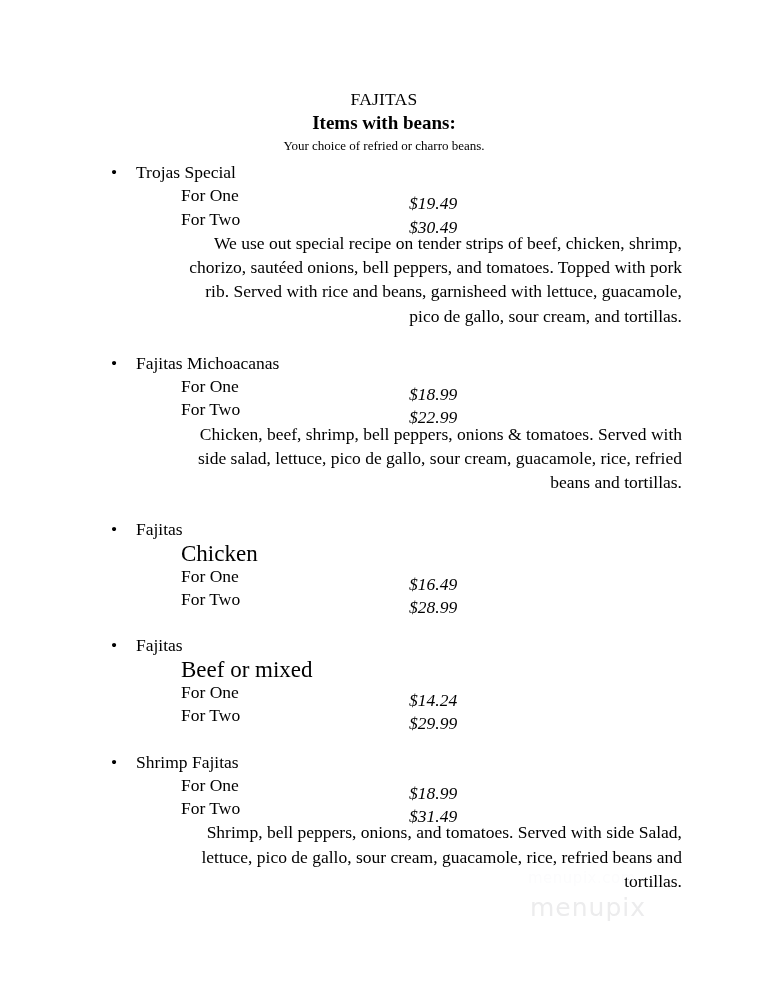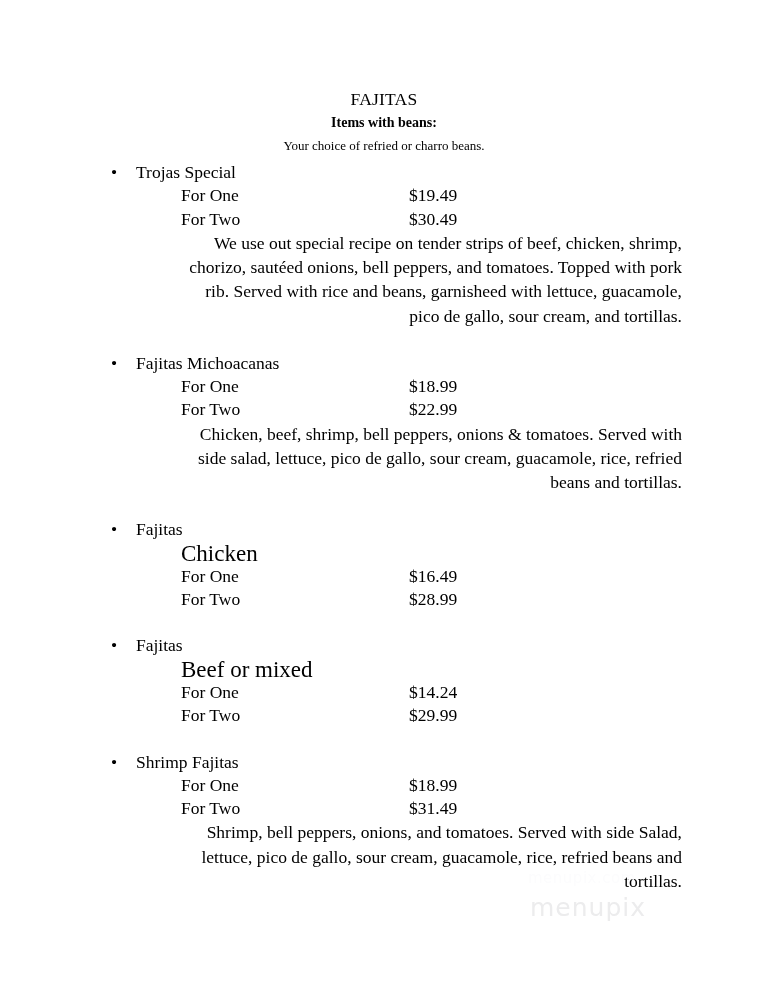--- a/index.html
+++ b/index.html
@@ -33,21 +33,21 @@
     width: 768px;
     text-align: center;
   }
   .section-title {
     font-size: 17.5px;
     line-height: 23px;
     font-weight: normal;
     letter-spacing: 0.2px;
   }
   .subtitle-bold {
-    font-size: 14px;
+    font-size: 19px;
     line-height: 23px;
     font-weight: bold;
   }
   .subtitle-note {
     font-size: 13px;
     line-height: 23px;
     font-weight: normal;
   }
 
   
@@ -88,21 +88,22 @@
     font-size: 17.5px;
     line-height: 23.3px;
     height: 23.3px;
   }
   .price-label {
     display: inline-block;
   }
   .price-value {
     position: absolute;
     left: 409px;
-    top: 0;
+    top: 8px;
+    font-style: italic;
   }
   .item-desc {
     padding-left: 181px;
     padding-right: 86px;
     font-size: 17.5px;
     line-height: 24.2px;
     text-align: right;
   }
 
   

